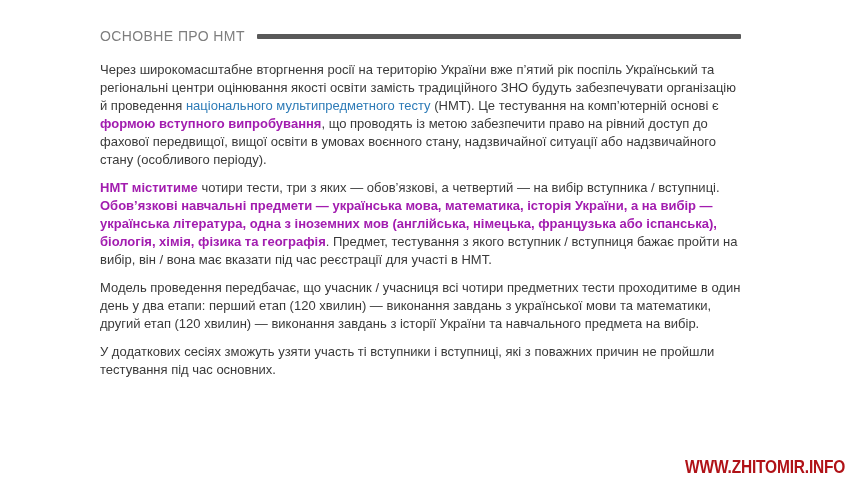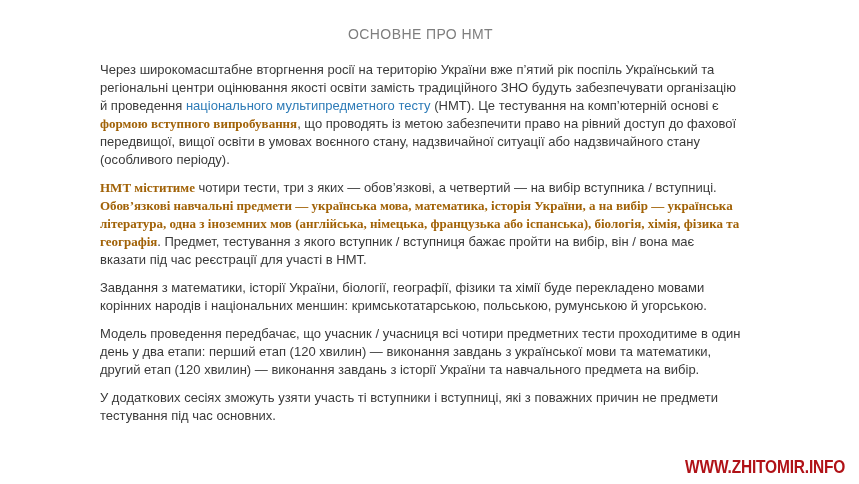--- a/index.html
+++ b/index.html
@@ -20,21 +20,20 @@
   .content{
     position:absolute;
     left:100px;top:26px;
     width:641px;
   }
   .header-row{
     display:flex;
     align-items:center;
     height:20px;
     margin-bottom:15px;
-    flex-direction:column;
   }
   .section-title{
     font-size:14px;
     color:var(--title-color);
     letter-spacing:0.4px;
     white-space:nowrap;
     font-weight:400;
   }
   .header-rule{
     flex:1;
@@ -44,22 +43,21 @@
     border-radius:1px;
   }
   .article p{
     margin:0 0 10px 0;
     font-size:13px;
     line-height:18px;
     color:var(--body-color);
   }
   .article strong{
     font-weight:bold;
-    color:#a16207;
-    font-family:Liberation Serif, serif;
+    color:#a21caf;
   }
   .article a.lnk{
     color:var(--link-color);
     font-weight:normal;
     text-decoration:none;
     cursor:pointer;
   }
   .watermark{
     position:absolute;
     right:14px;bottom:6px;
@@ -76,19 +74,18 @@
 <body>
 
 <div class="content">
   <div class="header-row">
     <span class="section-title">ОСНОВНЕ ПРО НМТ</span>
     <span class="header-rule"></span>
   </div>
   <div class="article">
       <p><span>Через широкомасштабне вторгнення росії на територію України вже п’ятий рік поспіль Український та регіональні центри оцінювання якості освіти замість традиційного ЗНО будуть забезпечувати організацію й проведення </span><a class="lnk">національного мультипредметного тесту</a><span> (НМТ). Це тестування на комп’ютерній основі є </span><strong>формою вступного випробування</strong><span>, що проводять із метою забезпечити право на рівний доступ до фахової передвищої, вищої освіти в умовах воєнного стану, надзвичайної ситуації або надзвичайного стану (особливого періоду).</span></p>
       <p><strong>НМТ міститиме</strong><span> чотири тести, три з яких — обов’язкові, а четвертий — на вибір вступника / вступниці. </span><strong>Обов’язкові навчальні предмети — українська мова, математика, історія України, а на вибір — українська література, одна з іноземних мов (англійська, німецька, французька або іспанська), біологія, хімія, фізика та географія</strong><span>. Предмет, тестування з якого вступник / вступниця бажає пройти на вибір, він / вона має вказати під час реєстрації для участі в НМТ.</span></p>
-      <p><span>Завдання з математики, історії України, біології, географії, фізики та хімії буде перекладено мовами корінних народів і національних меншин: кримськотатарською, польською, румунською й угорською.</span></p>
       <p><span>Модель проведення передбачає, що учасник / учасниця всі чотири предметних тести проходитиме в один день у два етапи: перший етап (120 хвилин) — виконання завдань з української мови та математики, другий етап (120 хвилин) — виконання завдань з історії України та навчального предмета на вибір.</span></p>
-      <p><span>У додаткових сесіях зможуть узяти участь ті вступники і вступниці, які з поважних причин не предмети тестування під час основних.</span></p>
+      <p><span>У додаткових сесіях зможуть узяти участь ті вступники і вступниці, які з поважних причин не пройшли тестування під час основних.</span></p>
     </div>
 </div>
 
 <div class="watermark">WWW.ZHITOMIR.INFO</div>
 
 </body></html>

